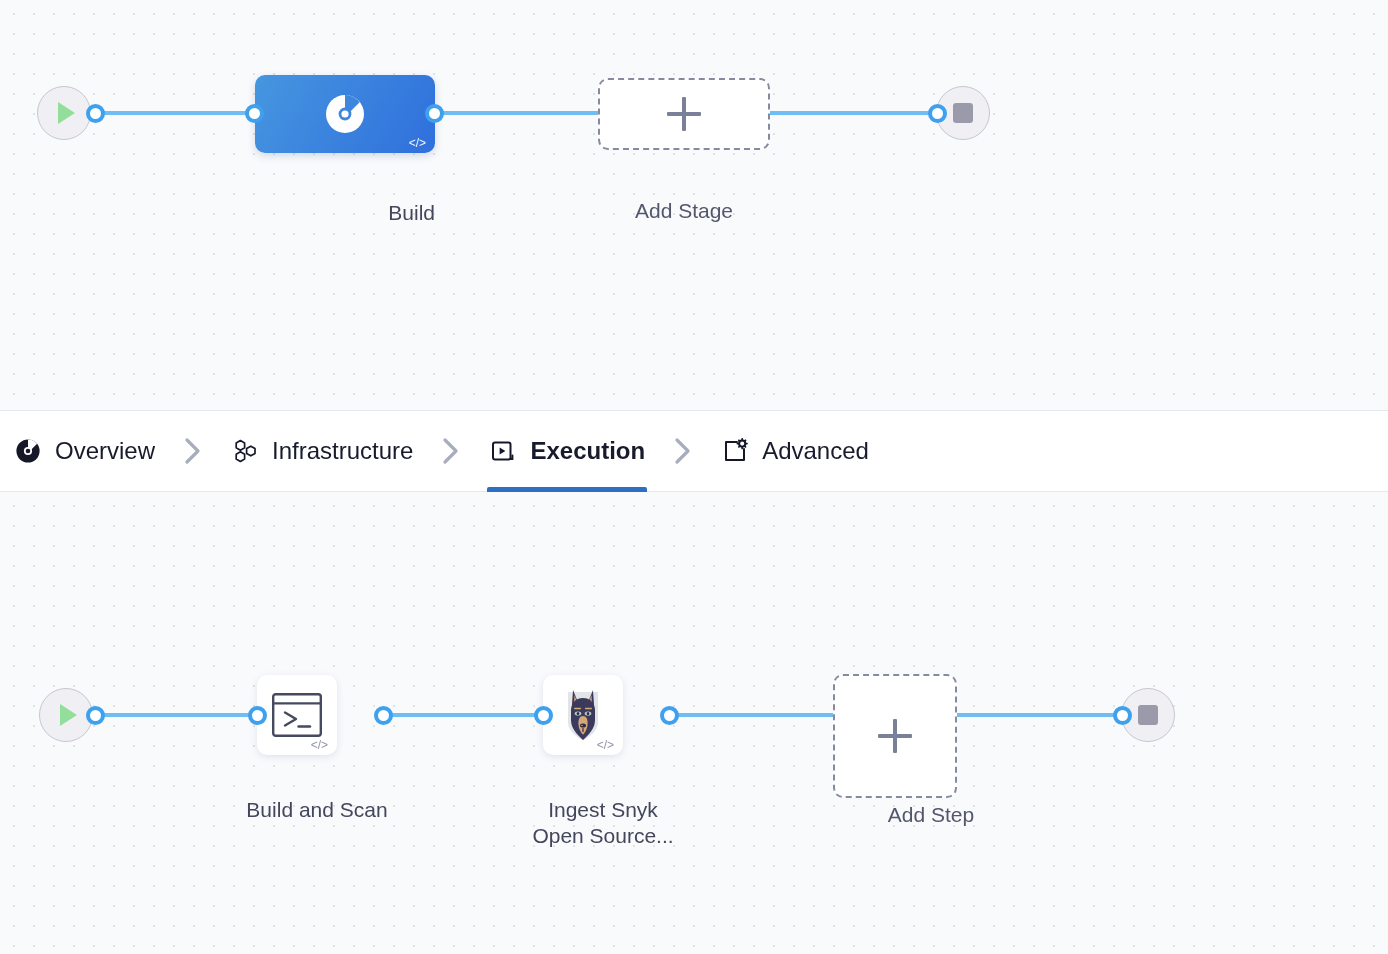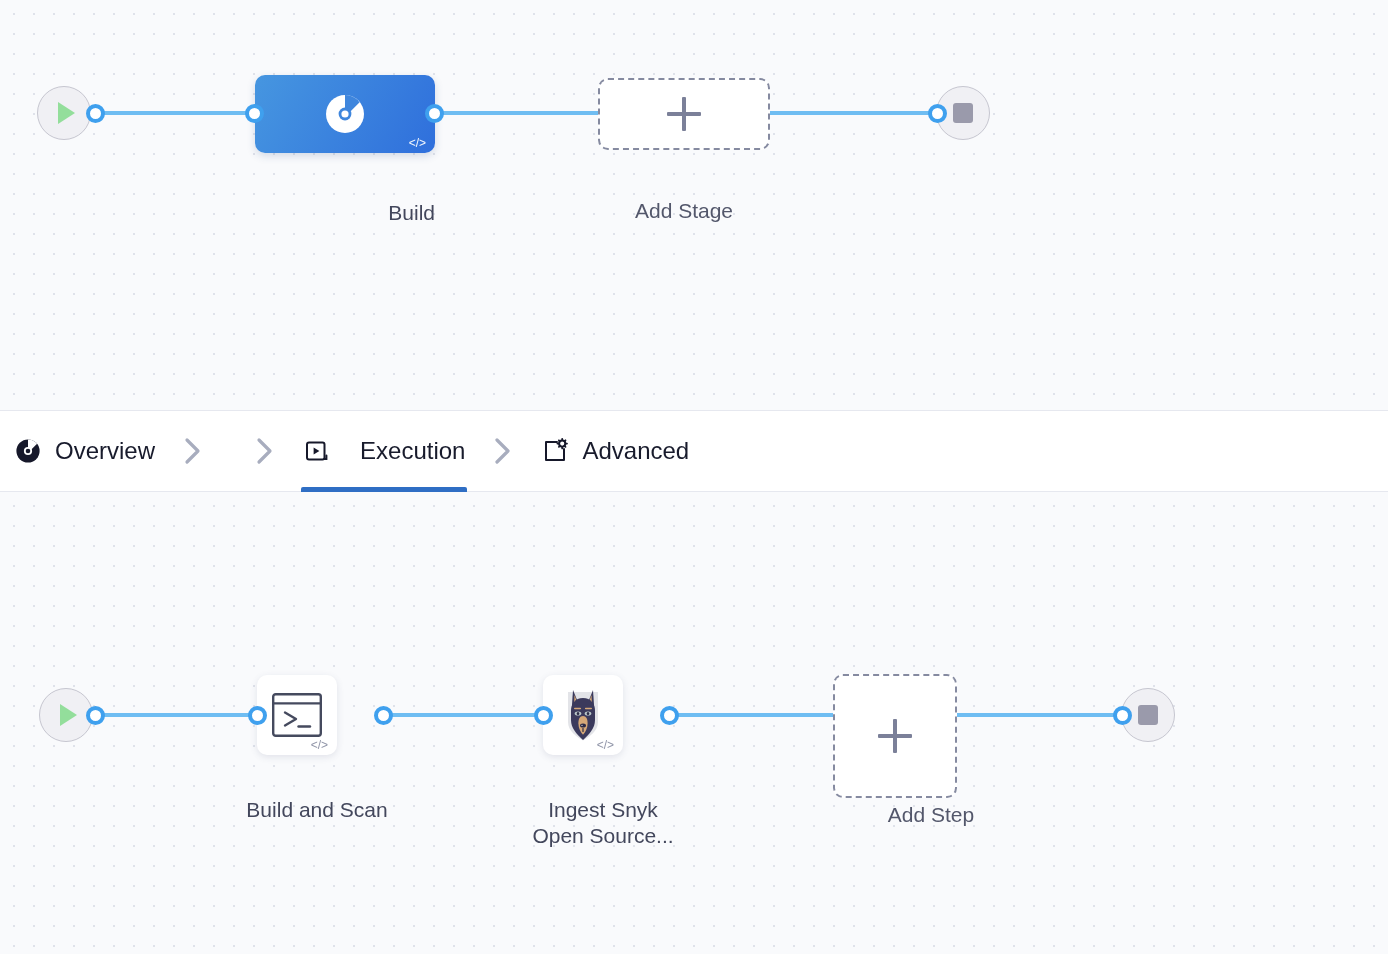--- a/index.html
+++ b/index.html
@@ -157,21 +157,21 @@
     align-items: center;
     gap: 13px;
     height: 82px;
     position: relative;
     padding: 0 2px;
   }
   .tab-label {
     font-size: 24px;
     color: #181b2c;
   }
-  .tab.active .tab-label { font-weight: normal; margin-left: 16px; }
+  .tab.active .tab-label { font-weight: bold; }
   .tab.active::after {
     content: "";
     position: absolute;
     left: 0; right: 0;
     bottom: 0;
     height: 5px;
     background: #2f6ec4;
     border-radius: 2px 2px 0 0;
   }
   .tab-icon { width: 28px; height: 28px; display: block; }
@@ -232,20 +232,30 @@
       <circle cx="14" cy="14" r="4.1" fill="#ffffff"></circle>
       <circle cx="14" cy="14" r="2.3" fill="#16182a"></circle>
     </svg>
     <span class="tab-label">Overview</span>
   </div>
 
   <svg class="chevron" viewBox="0 0 20 30">
     <path d="M4 4 L15 15 L4 26" fill="none" stroke="#a8adbe" stroke-width="3.2" stroke-linecap="round" stroke-linejoin="round"></path>
   </svg>
 
+  <div class="tab">
+    <svg class="tab-icon" viewBox="0 0 28 28">
+      <g fill="none" stroke="#16182a" stroke-width="1.7" stroke-linejoin="round">
+        <path d="M9.4 3.6 13.6 6v4.8L9.4 13.2 5.2 10.8V6z"></path>
+        <path d="M9.4 14.8 13.6 17.2V22l-4.2 2.4-4.2-2.4v-4.8z"></path>
+        <path d="M19.8 9.2 24 11.6v4.8l-4.2 2.4-4.2-2.4v-4.8z"></path>
+      </g>
+    </svg>
+    <span class="tab-label">Infrastructure</span>
+  </div>
 
   <svg class="chevron" viewBox="0 0 20 30">
     <path d="M4 4 L15 15 L4 26" fill="none" stroke="#a8adbe" stroke-width="3.2" stroke-linecap="round" stroke-linejoin="round"></path>
   </svg>
 
   <div class="tab active">
     <svg class="tab-icon" viewBox="0 0 28 28">
       <rect x="4" y="5.5" width="17.5" height="17" rx="2" fill="none" stroke="#16182a" stroke-width="2"></rect>
       <path d="M10.6 10.6 16.4 14 10.6 17.4z" fill="#16182a"></path>
       <path d="M23.4 18.5v3.4h-2.1" fill="none" stroke="#16182a" stroke-width="2" stroke-linecap="round"></path>

